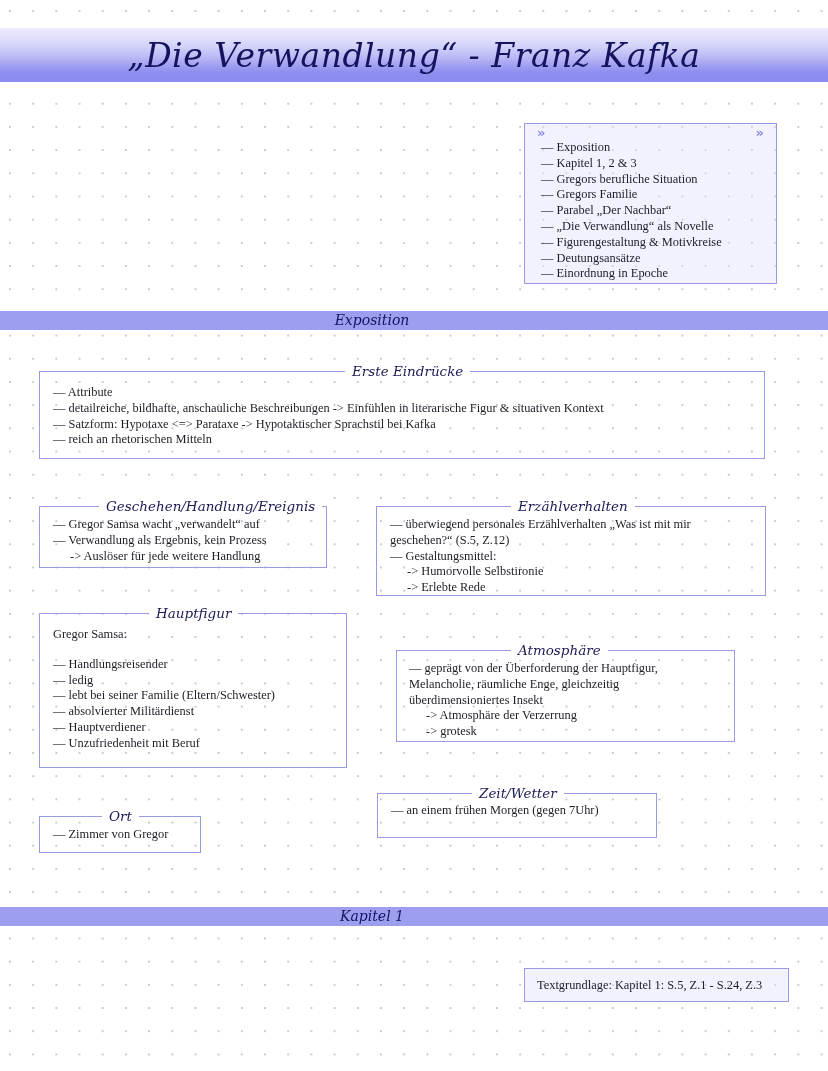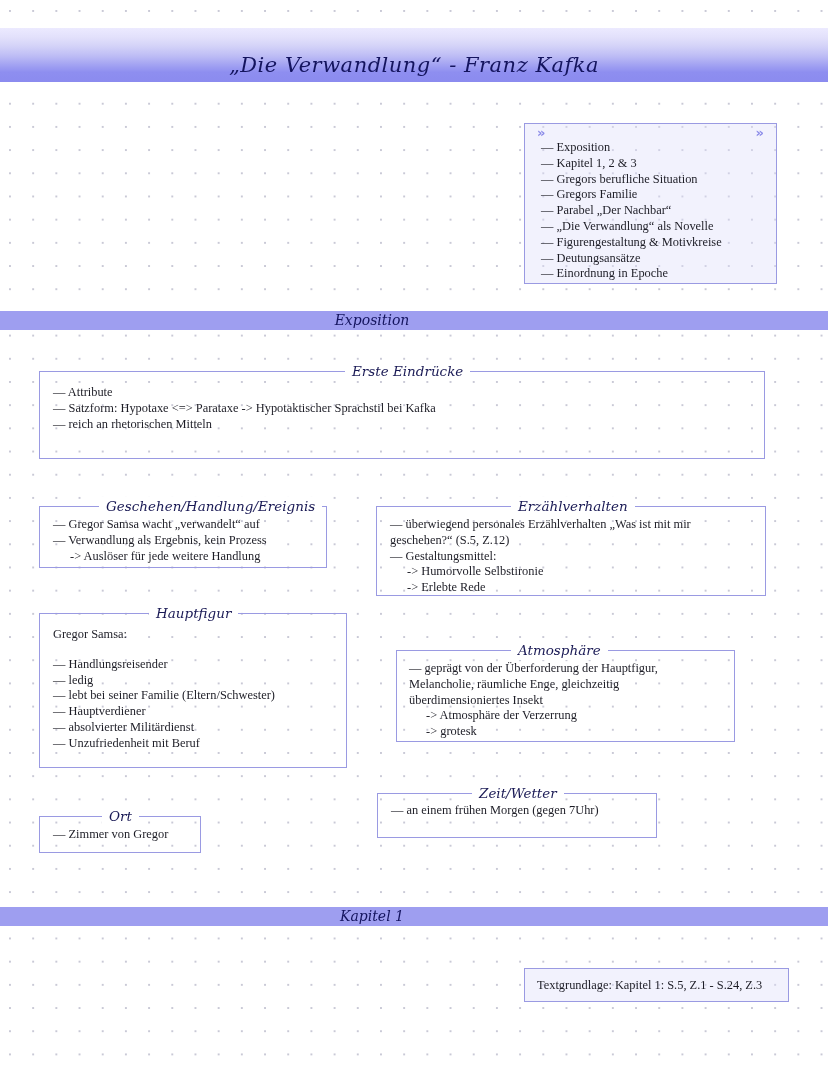--- a/index.html
+++ b/index.html
@@ -40,25 +40,24 @@
   }
   .title-text {
     position: absolute;
     left: 0;
     top: 36px;
     width: 828px;
     text-align: center;
     font-family: "DejaVu Serif", "Liberation Serif", serif;
     font-style: italic;
     font-weight: 400;
-    font-size: 21px;
+    font-size: 33px;
     letter-spacing: 0.5px;
     color: #14145e;
     white-space: nowrap;
-    margin-top: 17px;
   }
 
   
   .band {
     position: absolute;
     left: 0;
     width: 828px;
     height: 19px;
     background: #9e9ef0;
   }
@@ -144,20 +143,21 @@
     </div>
   </div>
 
   <div class="band" style="top:311px;"></div>
   <div class="band-label" style="top:311px;">Exposition</div>
 
   <div class="box" style="left:39px; top:371px; width:726px; height:88px;">
     <div class="box-legend" style="left:305px;">Erste Eindrücke</div>
     <div class="box-body" style="position:absolute; left:13px; top:13px; right:10px;">
       <div class="line">— Attribute</div>
+      <div class="line">— detailreiche, bildhafte, anschauliche Beschreibungen -&gt; Einfühlen in literarische Figur &amp; situativen Kontext</div>
       <div class="line">— Satzform: Hypotaxe &lt;=&gt; Parataxe -&gt; Hypotaktischer Sprachstil bei Kafka</div>
       <div class="line">— reich an rhetorischen Mitteln</div>
     </div>
   </div>
 
   <div class="box" style="left:39px; top:506px; width:288px; height:62px;">
     <div class="box-legend" style="left:59px;">Geschehen/Handlung/Ereignis</div>
     <div class="box-body" style="position:absolute; left:13px; top:10px; right:8px;">
       <div class="line">— Gregor Samsa wacht „verwandelt“ auf</div>
       <div class="line">— Verwandlung als Ergebnis, kein Prozess</div>
@@ -176,22 +176,22 @@
   </div>
 
   <div class="box" style="left:39px; top:613px; width:308px; height:155px;">
     <div class="box-legend" style="left:109px;">Hauptfigur</div>
     <div class="box-body" style="position:absolute; left:13px; top:13px; right:24px;">
       <div class="line">Gregor Samsa:</div>
       <div class="blank"></div>
       <div class="line">— Handlungsreisender</div>
       <div class="line">— ledig</div>
       <div class="line">— lebt bei seiner Familie (Eltern/Schwester)</div>
+      <div class="line">— absolvierter Militärdienst</div>
       <div class="line">— Hauptverdiener</div>
-      <div class="line">— absolvierter Militärdienst</div>
       <div class="line">— Unzufriedenheit mit Beruf</div>
     </div>
   </div>
 
   <div class="box" style="left:396px; top:650px; width:339px; height:92px;">
     <div class="box-legend" style="left:114px;">Atmosphäre</div>
     <div class="box-body" style="position:absolute; left:12px; top:10px; right:12px;">
       <div class="line wrap" style="padding-left:13px; margin-left:-13px;">— geprägt von der Überforderung der Hauptfigur, Melancholie, räumliche Enge, gleichzeitig überdimensioniertes Insekt</div>
       <div class="line indent1">-&gt; Atmosphäre der Verzerrung</div>
       <div class="line indent1">-&gt; grotesk</div>

